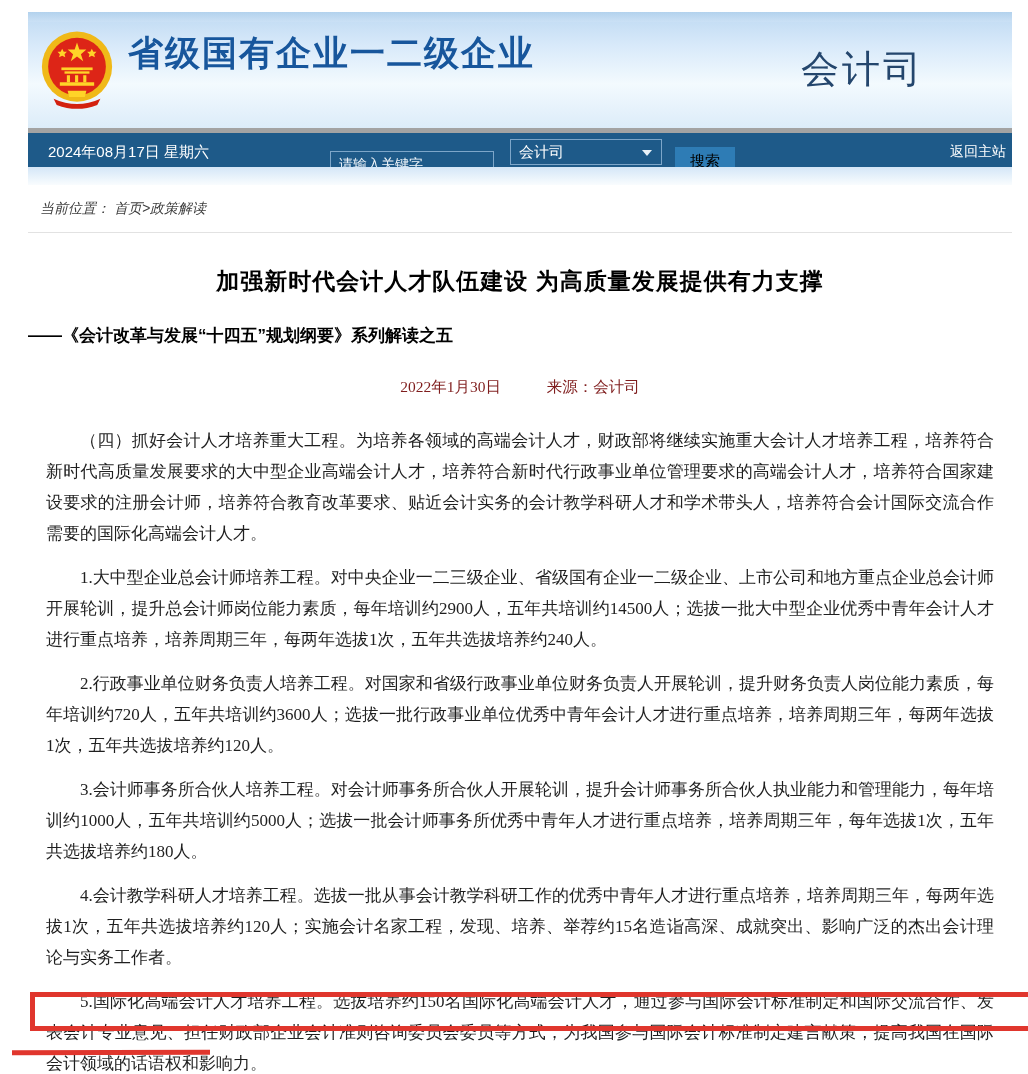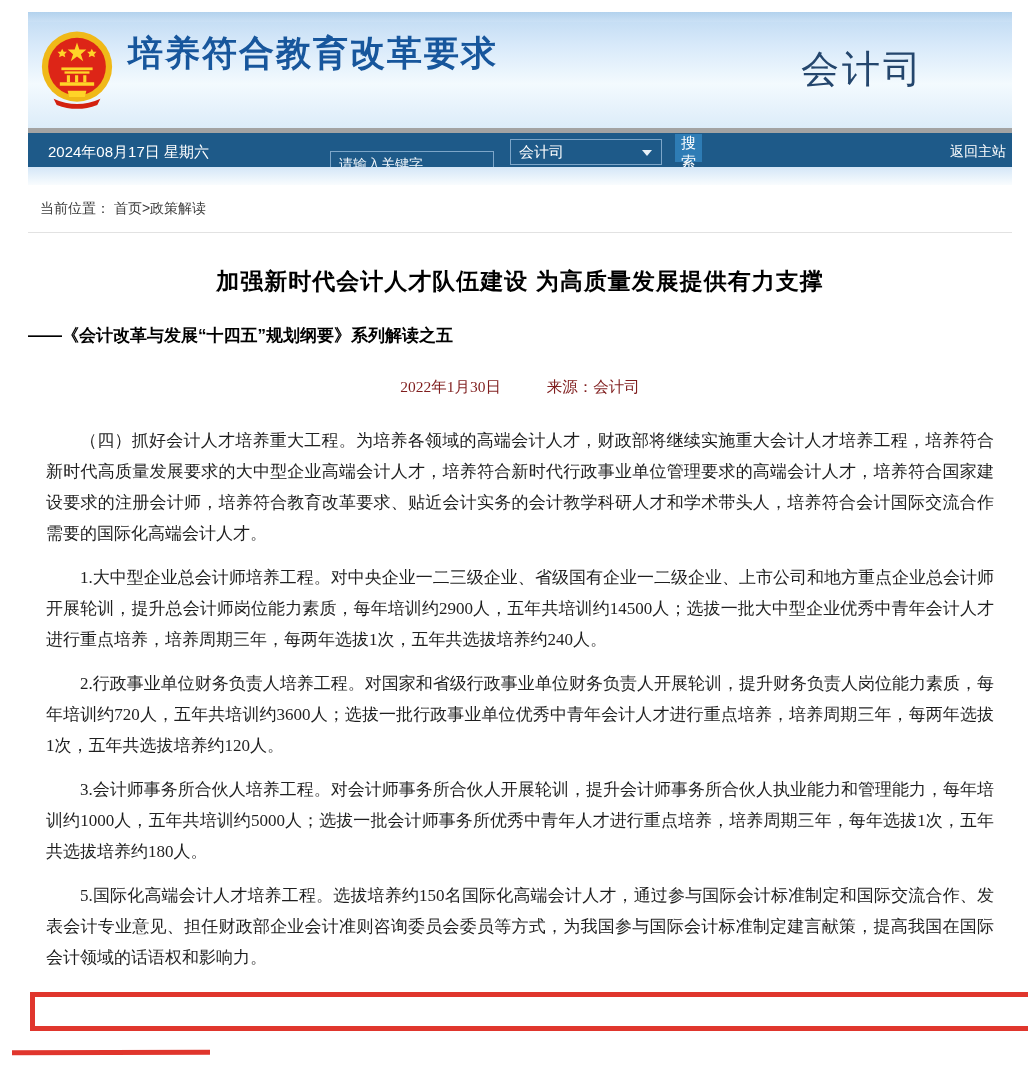--- a/index.html
+++ b/index.html
@@ -24,32 +24,32 @@
     background:#1e5a89; border-top:5px solid #a3a3a3; color:#fff; }
   .nav-date { position:absolute; left:20px; top:10px; font-size:15px; color:#fff; }
   .nav-search-input { position:absolute; left:302px; top:6px; width:164px; height:26px;
     background:transparent; border:1px solid #7da6c9; color:#fff; font-size:14px; padding:0 8px;
     font-family:"Liberation Sans", sans-serif;margin-top:12px; }
   .nav-search-input::placeholder { color:#f2f7fb; opacity:1; }
   .nav-select { position:absolute; left:482px; top:6px; width:152px; height:26px;
     border:1px solid #7da6c9; font-size:15px; line-height:24px; padding:0 8px; cursor:pointer; }
   .nav-select .caret { position:absolute; right:9px; top:10px; width:0; height:0;
     border-left:5px solid transparent; border-right:5px solid transparent; border-top:6px solid #e8f1f8; }
-  .nav-search-btn { position:absolute; left:647px; top:1px; width:27px; height:28px;
-    background:#2e7cb5; color:#ffffff; border:none; font-size:15px; cursor:pointer;
+  .nav-search-btn { position:absolute; left:647px; top:14px; width:60px; height:28px;
+    background:#2e7cb5; color:#000000; border:none; font-size:15px; cursor:pointer;
     font-family:"Liberation Sans", sans-serif; }
   .nav-return { position:absolute; right:6px; top:10px; font-size:14px; color:#fff;
     text-decoration:none; cursor:pointer; }
 
   
   .substrip { position:absolute; left:28px; top:167px; width:984px; height:18px;
     background:linear-gradient(180deg,#d4e6f7,#eef6fc 70%,#f9fcfe); }
 
   
-  .breadcrumb { position:absolute; left:40px; top:200px; font-size:14px; color:#3c3c3c; }
+  .breadcrumb { position:absolute; left:40px; top:200px; font-size:14px; color:#3c3c3c;font-style:italic; }
   .breadcrumb a { color:#3c3c3c; text-decoration:none; cursor:pointer; }
   .divider { position:absolute; left:28px; top:232px; width:984px; height:0; border-top:1px solid #e2e2e2; }
 
   
   .article { position:absolute; left:28px; top:250px; width:984px; }
   .art-title { text-align:center; font-size:23px; font-weight:bold; color:#000;
     margin-top:16px; letter-spacing:1px; }
   .art-subtitle { text-align:left; font-size:17px; font-weight:bold; color:#000; margin-top:27px; }
   .art-meta { text-align:center; font-family:"Liberation Serif", serif; font-size:15.5px;
     color:#7f1d1d; margin-top:30px; }
@@ -79,21 +79,21 @@
       <polygon points="69,24 71,28 75,28 72,31 73,35 69,33 65,35 66,31 63,28 67,28" fill="#ffd428"></polygon>
       <rect x="30" y="48" width="40" height="3.5" fill="#ffd428"></rect>
       <rect x="34" y="53" width="32" height="3" fill="#ffd428"></rect>
       <rect x="37" y="58" width="4" height="9" fill="#ffd428"></rect>
       <rect x="47.5" y="58" width="4" height="9" fill="#ffd428"></rect>
       <rect x="58" y="58" width="4" height="9" fill="#ffd428"></rect>
       <rect x="28" y="67" width="44" height="4.5" fill="#ffd428"></rect>
       <path d="M38 78 h24 l-2 8 h-20 z" fill="#ffd428"></path>
       <path d="M20 88 q30 14 60 0 l-4 8 q-26 10 -52 0 z" fill="#d3210f"></path>
     </svg>
-    <div class="ministry-cn">培养符合教育改革要求</div>
+    <div class="ministry-cn">省级国有企业一二级企业</div>
     <div class="dept-title">会计司</div>
   </div>
 
   <div class="navbar" style="background: rgb(30, 90, 137);">
     <span class="nav-date">2024年08月17日 星期六</span>
     <input class="nav-search-input" type="text" placeholder="请输入关键字" style="">
     <div class="nav-select">
       <span>会计司</span>
       <span class="caret"></span>
     </div>
@@ -114,20 +114,21 @@
     <div class="art-subtitle">——《会计改革与发展“十四五”规划纲要》系列解读之五</div>
     <div class="art-meta">
       <span>2022年1月30日</span>
       <span class="src">来源：会计司</span>
     </div>
     <div class="art-body">
       <p>（四）抓好会计人才培养重大工程。为培养各领域的高端会计人才，财政部将继续实施重大会计人才培养工程，培养符合新时代高质量发展要求的大中型企业高端会计人才，培养符合新时代行政事业单位管理要求的高端会计人才，培养符合国家建设要求的注册会计师，培养符合教育改革要求、贴近会计实务的会计教学科研人才和学术带头人，培养符合会计国际交流合作需要的国际化高端会计人才。</p>
       <p>1.大中型企业总会计师培养工程。对中央企业一二三级企业、省级国有企业一二级企业、上市公司和地方重点企业总会计师开展轮训，提升总会计师岗位能力素质，每年培训约2900人，五年共培训约14500人；选拔一批大中型企业优秀中青年会计人才进行重点培养，培养周期三年，每两年选拔1次，五年共选拔培养约240人。</p>
       <p>2.行政事业单位财务负责人培养工程。对国家和省级行政事业单位财务负责人开展轮训，提升财务负责人岗位能力素质，每年培训约720人，五年共培训约3600人；选拔一批行政事业单位优秀中青年会计人才进行重点培养，培养周期三年，每两年选拔1次，五年共选拔培养约120人。</p>
       <p>3.会计师事务所合伙人培养工程。对会计师事务所合伙人开展轮训，提升会计师事务所合伙人执业能力和管理能力，每年培训约1000人，五年共培训约5000人；选拔一批会计师事务所优秀中青年人才进行重点培养，培养周期三年，每年选拔1次，五年共选拔培养约180人。</p>
+      <p>4.会计教学科研人才培养工程。选拔一批从事会计教学科研工作的优秀中青年人才进行重点培养，培养周期三年，每两年选拔1次，五年共选拔培养约120人；实施会计名家工程，发现、培养、举荐约15名造诣高深、成就突出、影响广泛的杰出会计理论与实务工作者。</p>
       <p>5.国际化高端会计人才培养工程。选拔培养约150名国际化高端会计人才，通过参与国际会计标准制定和国际交流合作、发表会计专业意见、担任财政部企业会计准则咨询委员会委员等方式，为我国参与国际会计标准制定建言献策，提高我国在国际会计领域的话语权和影响力。</p>
     </div>
   </div>
 
   <div class="red-box" style="border-color: rgb(224, 54, 45);"></div>
   <div class="red-underline" style="background: rgb(224, 54, 45);"></div>
 
 </div>
 
 </body></html>

